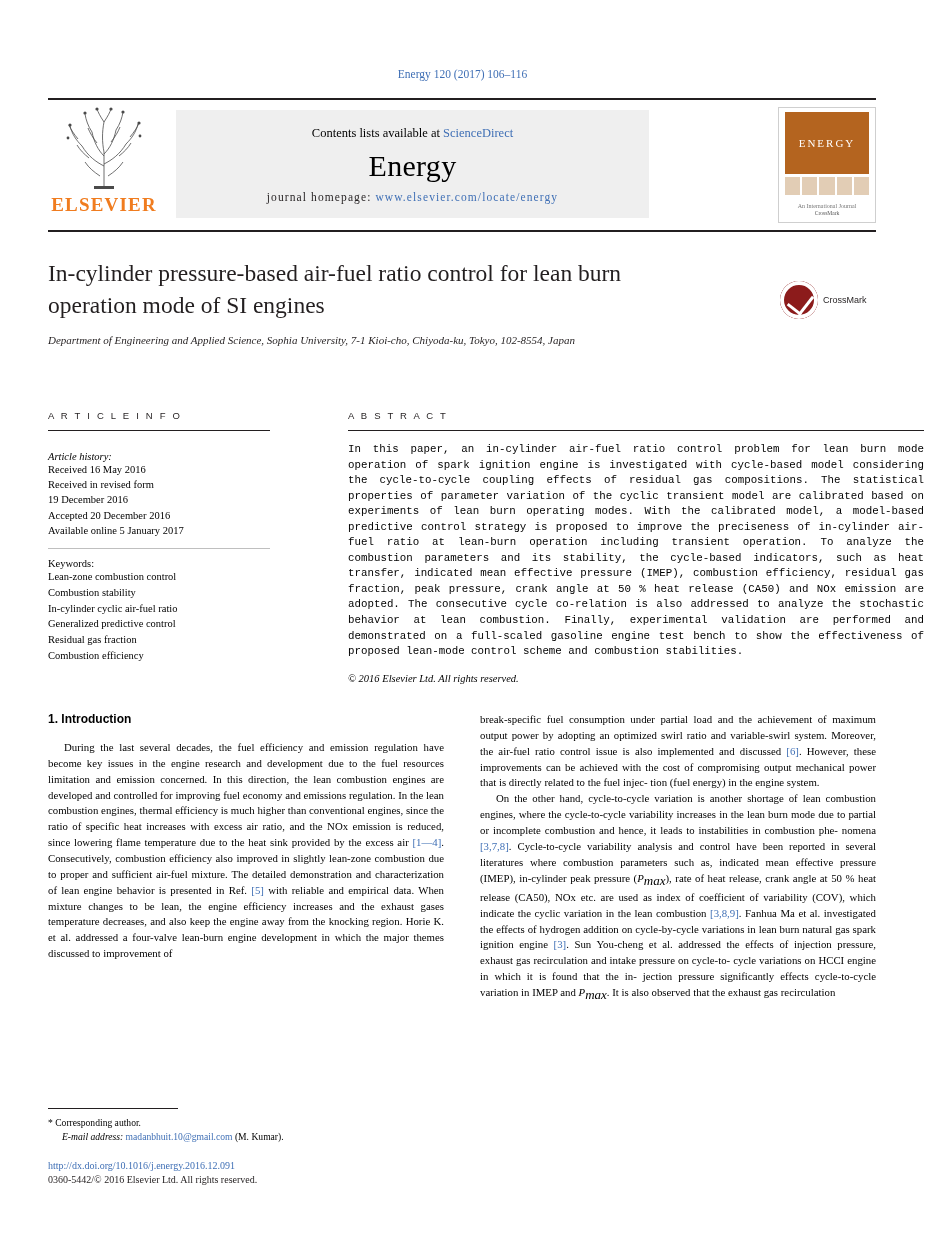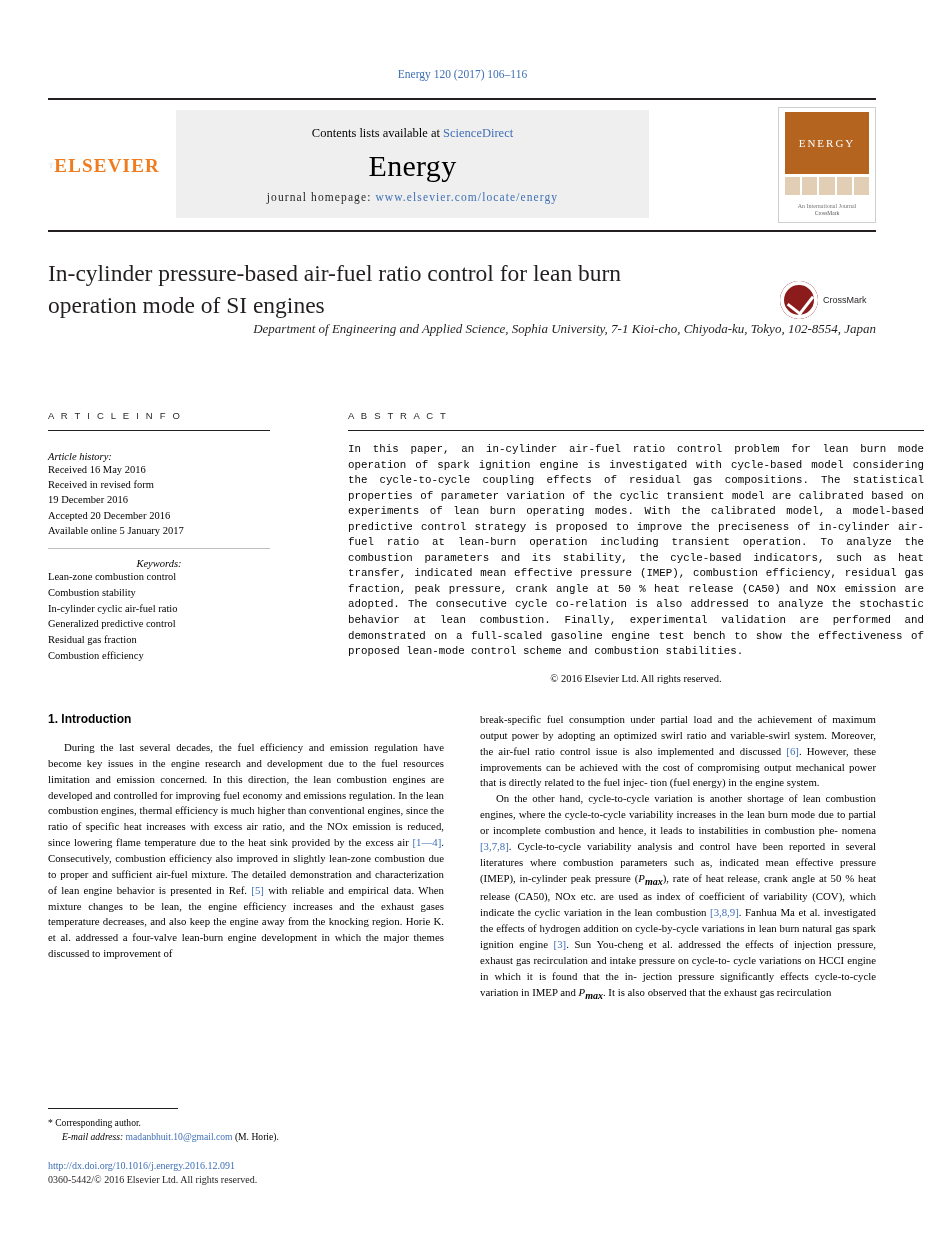--- a/index.html
+++ b/index.html
@@ -25,21 +25,21 @@
 
   
   .masthead {
     position:absolute; left:48px; top:98px; width:828px; height:130px;
     border-top:2px solid #231f20; border-bottom:2px solid #231f20;
   }
   .masthead-inner { position:relative; width:100%; height:100%; }
 
   .elsevier-logo {
     position:absolute; left:0px; top:6px; width:112px; height:118px;
-    display:flex; flex-direction:row; align-items:center; justify-content:flex-start;
+    display:flex; flex-direction:column; align-items:center; justify-content:flex-start;
   }
   .elsevier-tree { width:96px; height:86px; }
   .elsevier-word {
     font-family:"Liberation Serif", serif;
     color:#f07c1f; font-size:19px; letter-spacing:1.2px; font-weight:700;
     margin-top:2px;
   }
 
   .center-box {
     position:absolute; left:128px; top:10px; width:473px; height:108px;
@@ -75,23 +75,22 @@
   
   .title-block { position:absolute; left:48px; top:258px; width:828px; }
   .paper-title {
     font-size:23.5px; line-height:1.35; font-weight:400;
     font-family:"Liberation Serif", serif; color:#231f20;
     width:660px;
   }
   .authors { margin-top:22px; font-size:17.5px; }
   .authors .star { color:#3f6fb5; font-size:12px; vertical-align:super; }
   .affiliation {
-    font-size:13px; font-style:italic; color:#231f20;
-    font-family:"Liberation Serif", serif;
-    text-align:right;
+    margin-top:13px; font-size:11px; font-style:italic; color:#231f20;
+    font-family:"Liberation Serif", serif;
   }
 
   .crossmark {
     position:absolute; right:0px; top:18px; width:96px; height:48px;
     display:flex; align-items:center; gap:5px;
   }
   .cm-circle {
     width:38px; height:38px; border-radius:50%;
     background:#8c1b1b; position:relative; flex:0 0 auto;
     box-shadow:inset 0 0 0 4px #ffffff, inset 0 0 0 6px #8c1b1b;
@@ -109,27 +108,27 @@
     font-size:9.5px; letter-spacing:2.2px; font-family:"Liberation Sans", sans-serif;
     font-weight:400; color:#231f20;
   }
   .col-left { position:absolute; left:0; top:0; width:222px; }
   .col-right { position:absolute; left:300px; top:0; width:576px; }
   .rule { border-top:1px solid #231f20; margin-top:9px; }
   .rule-thin { border-top:1px solid #bfbfbf; margin:10px 0 9px 0; }
 
   .hist-title { font-style:italic; font-size:10.5px; margin-top:20px; }
   .hist-line { font-size:10.5px; line-height:1.45; }
-  .kw-title { font-style:italic; font-size:10.5px;text-align:center; }
+  .kw-title { font-size:10.5px; }
   .kw-line { font-size:10.5px; line-height:1.5; }
 
   .abstract-body {
     font-size:10.8px; line-height:1.44; text-align:justify; margin-top:11px;font-family:Liberation Mono, monospace;
   }
-  .copyright { font-size:10.5px; text-align:center; margin-top:13px; }
+  .copyright { font-size:10.5px; text-align:left; margin-top:13px;font-style:italic; }
 
   
   .body-cols { position:absolute; left:48px; top:712px; width:828px; }
   .bcol { width:396px; position:absolute; top:0; }
   .bcol.left { left:0; }
   .bcol.right { left:432px; }
 
   .section-title {
     font-size:12px; font-weight:700; font-family:"Liberation Sans", sans-serif;
     margin:0 0 14px 0;
@@ -142,21 +141,21 @@
   
   .footnotes { position:absolute; left:48px; top:1108px; width:396px; }
   .fn-rule { width:130px; border-top:1px solid #231f20; margin-bottom:7px; }
   .fn-line { font-size:9.6px; line-height:1.5; }
   .fn-line .ital { font-style:italic; }
 
   .doi-block { position:absolute; left:48px; top:1160px; width:500px; }
   .doi-line { font-size:10px; color:#3f6fb5; }
   .issn-line { font-size:10px; color:#231f20; margin-top:3px; }
 
-  sub { font-size:10px;font-weight:bold; }
+  sub { font-size:13px; }
   .ital { font-style:italic; }
 </style>
 </head>
 <body>
 
 <div class="page">
 
   <div class="journal-ref">Energy 120 (2017) 106–116</div>
 
   <div class="masthead">
@@ -323,21 +322,21 @@
         IMEP and <span class="ital">P<sub>max</sub></span>. It is also observed that the exhaust gas recirculation
       </p>
     </div>
 
   </div>
 
   <div class="footnotes">
     <div class="fn-rule"></div>
     <div class="fn-line">* Corresponding author.</div>
     <div class="fn-line" style="text-indent:14px">
-      <span class="ital">E-mail address: </span><span class="link">madanbhuit.10@gmail.com</span><span> (M. Horie).</span>
+      <span class="ital">E-mail address: </span><span class="link">madanbhuit.10@gmail.com</span><span> (M. Kumar).</span>
     </div>
   </div>
 
   <div class="doi-block">
     <div class="doi-line">http://dx.doi.org/10.1016/j.energy.2016.12.091</div>
     <div class="issn-line">0360-5442/© 2016 Elsevier Ltd. All rights reserved.</div>
   </div>
 
 </div>
 

